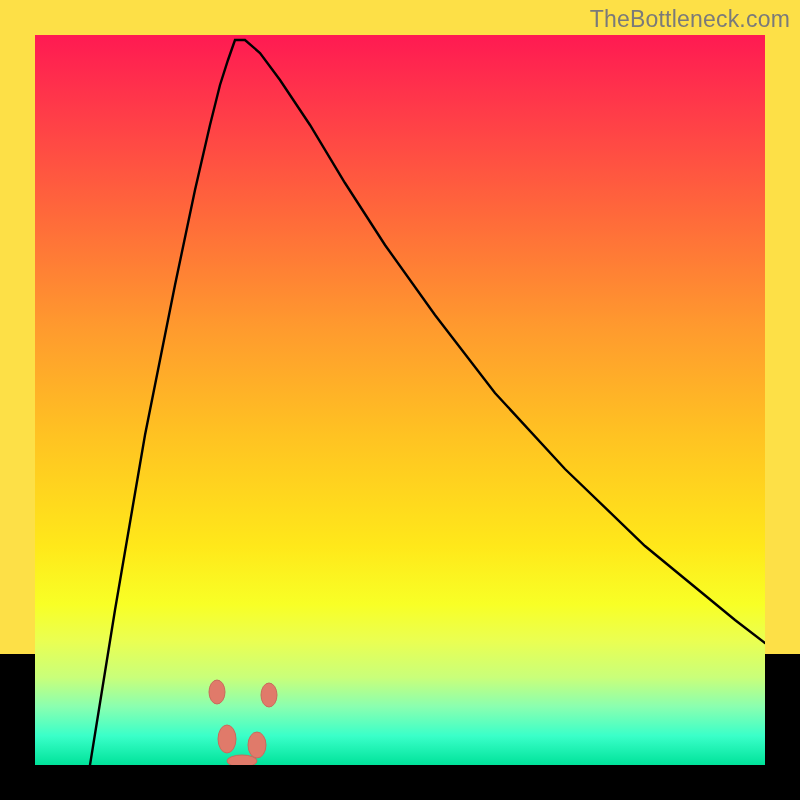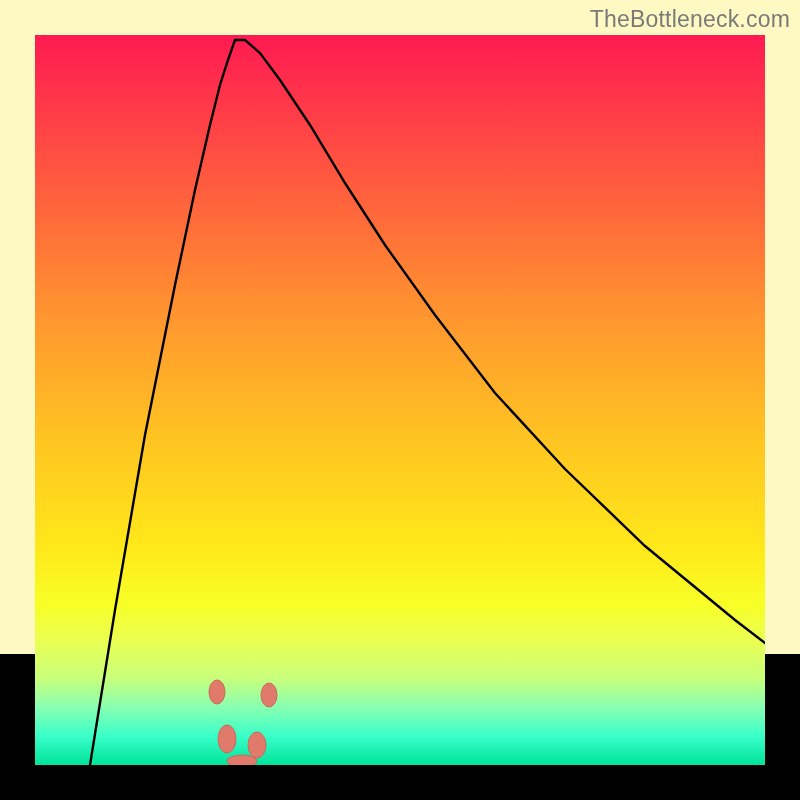--- a/index.html
+++ b/index.html
@@ -10,21 +10,21 @@
     background: #000;
     overflow: hidden;
     font-family: Arial, Helvetica, sans-serif;
   }
   .frame {
     position: absolute;
     left: 0;
     top: 0;
     width: 800px;
     height: 654px;
-    background: #fef9c3;
+    background: #fde047;
   }
   .plot-area {
     position: absolute;
     left: 35px;
     top: 35px;
     width: 730px;
     height: 730px;
     background: linear-gradient(to bottom,
       #ff1a52 0%,
       #ff3a49 10%,

